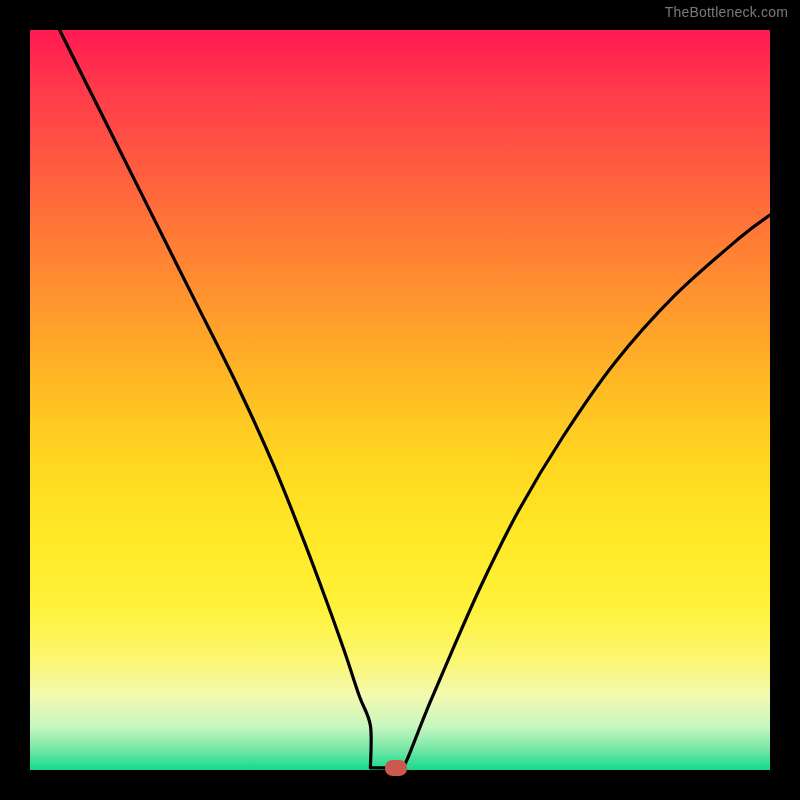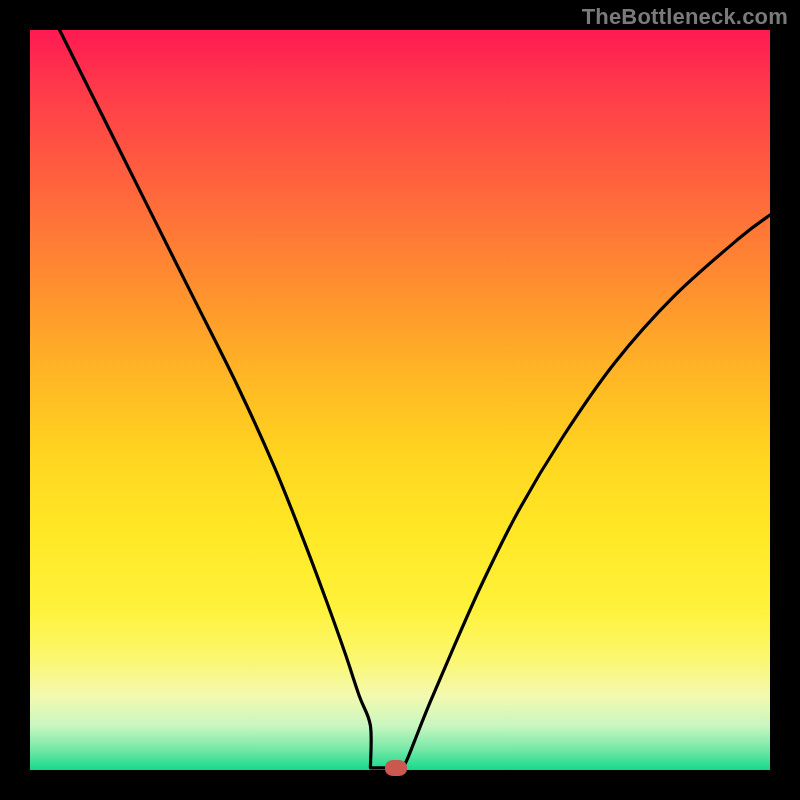--- a/index.html
+++ b/index.html
@@ -39,22 +39,22 @@
       #c8f7c0 94%,
       #7ce9a8 97%,
       #15d98c 100%
     );
   }
   .watermark {
     position: absolute;
     top: 4px;
     right: 12px;
     color: #7a7a7a;
-    font-size: 22px;
-    font-weight: 700;
+    font-size: 14px;
+    font-weight: 400;
     letter-spacing: 0.2px;
   }
   svg.curve {
     position: absolute;
     left: 0;
     top: 0;
     width: 740px;
     height: 740px;
     overflow: visible;
   }

